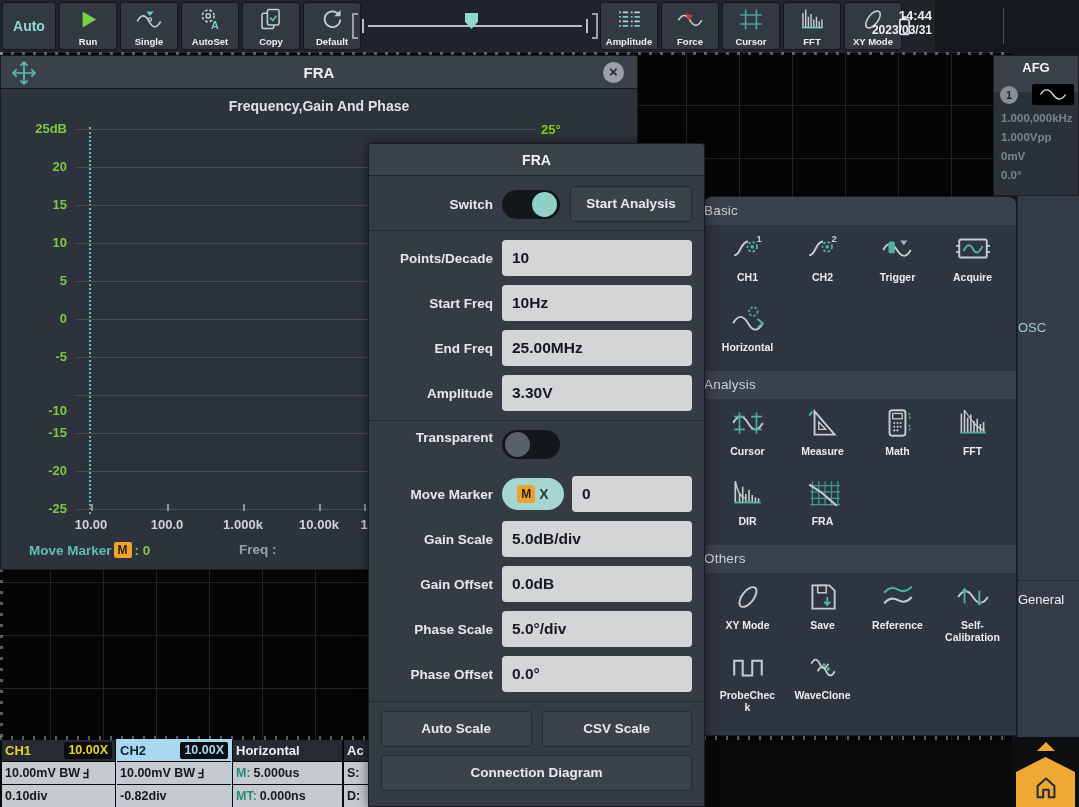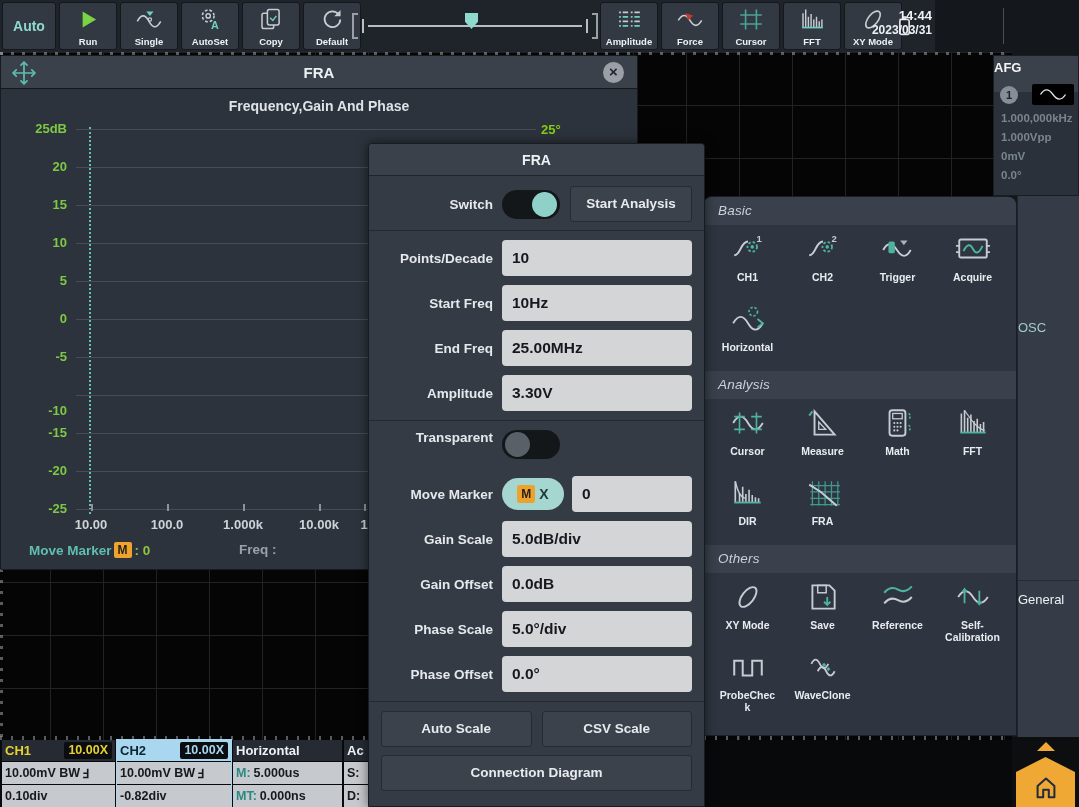--- a/index.html
+++ b/index.html
@@ -96,31 +96,31 @@
   #marker-pill .mb { width:18px; height:18px; background:#eda22f; border-radius:3px; color:#2b2416;
     font-size:12px; font-weight:bold; text-align:center; line-height:18px; }
   #marker-pill .mx { color:#1d3a38; font-size:14px; font-weight:bold; margin-left:4px; }
   .btnrow { display:flex; gap:10px; margin-bottom:8px; }
   .btnrow .dbtn { flex:1; height:36px; line-height:34px; }
 
   
   #menu-panel { position:absolute; left:703px; top:196px; width:314px; height:540px; background:#2f3540;
     border:1px solid #1a1e24; border-radius:9px 9px 0 0; z-index:30; overflow:hidden; }
   .msec { height:28px; line-height:28px; background:#3a414c; color:#ccd1d8; font-size:13.5px;
-    padding-left:14px; letter-spacing:.2px;font-style:italic; }
+    letter-spacing:.2px; }
   .mgrid { display:grid; grid-template-columns:repeat(4,1fr); padding:8px 6px 6px; row-gap:8px; }
   .mitem { display:flex; flex-direction:column; align-items:center; min-height:62px; }
   .mitem svg { width:36px; height:32px; }
   .mlab { font-size:10.5px; font-weight:bold; color:#e9ecef; text-align:center; margin-top:2px; max-width:72px; }
   .mlab.wrap { max-width:58px; word-break:break-all; }
 
   
   #afg { position:absolute; left:993px; top:55px; width:86px; height:141px; background:#2b313a;
     border:1px solid #1a1e24; z-index:25; }
-  #afg-head { height:36px; background:#3a414b; text-align:left; line-height:24px; color:#f2f4f6;
+  #afg-head { height:36px; background:#3a414b; text-align:center; line-height:24px; color:#f2f4f6;
     font-size:13px; font-weight:bold; }
   #afg-ch { position:absolute; left:6px; top:30px; width:18px; height:18px; border-radius:50%;
     background:#878d95; color:#1c2127; font-size:11px; font-weight:bold; text-align:center; line-height:18px; }
   #afg-wave { position:absolute; right:4px; top:28px; width:42px; height:21px; background:#000;
     border-radius:2px; display:flex; align-items:center; justify-content:center; }
   #afg-wave svg { width:34px; height:15px; }
   #afg-lines { position:absolute; left:7px; top:53px; }
   .afg-line { font-size:11.5px; font-weight:bold; color:#79858c; line-height:19px; white-space:nowrap; }
 
   

